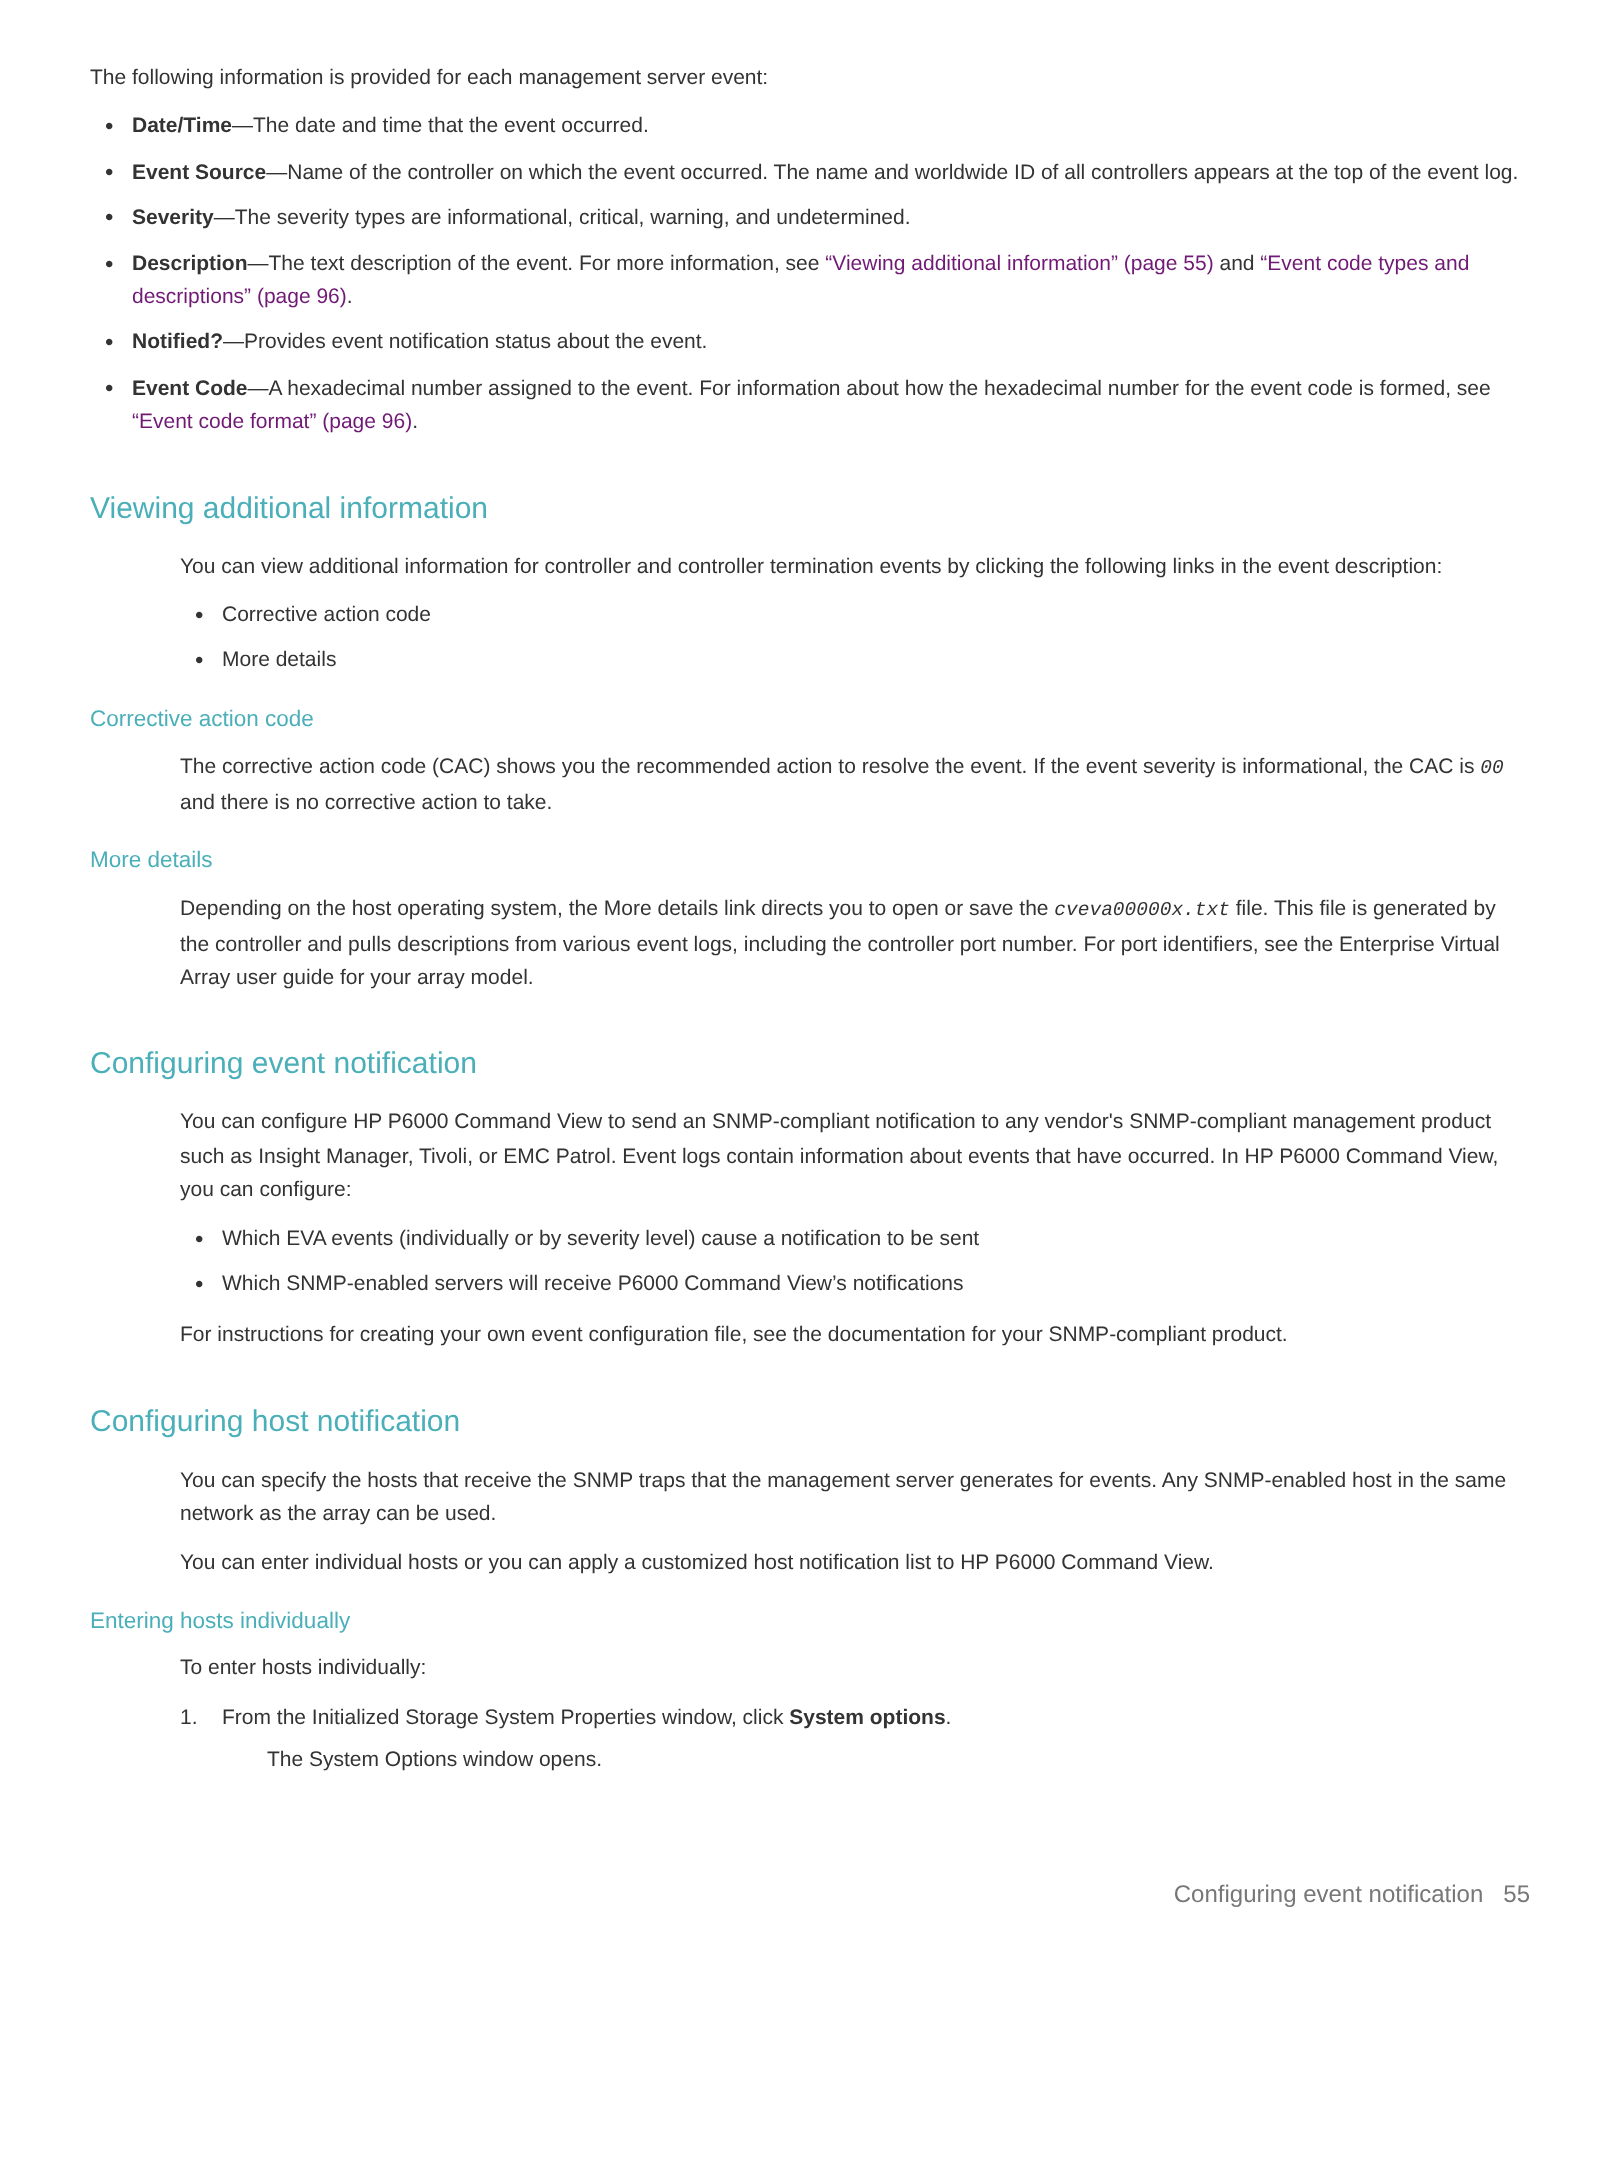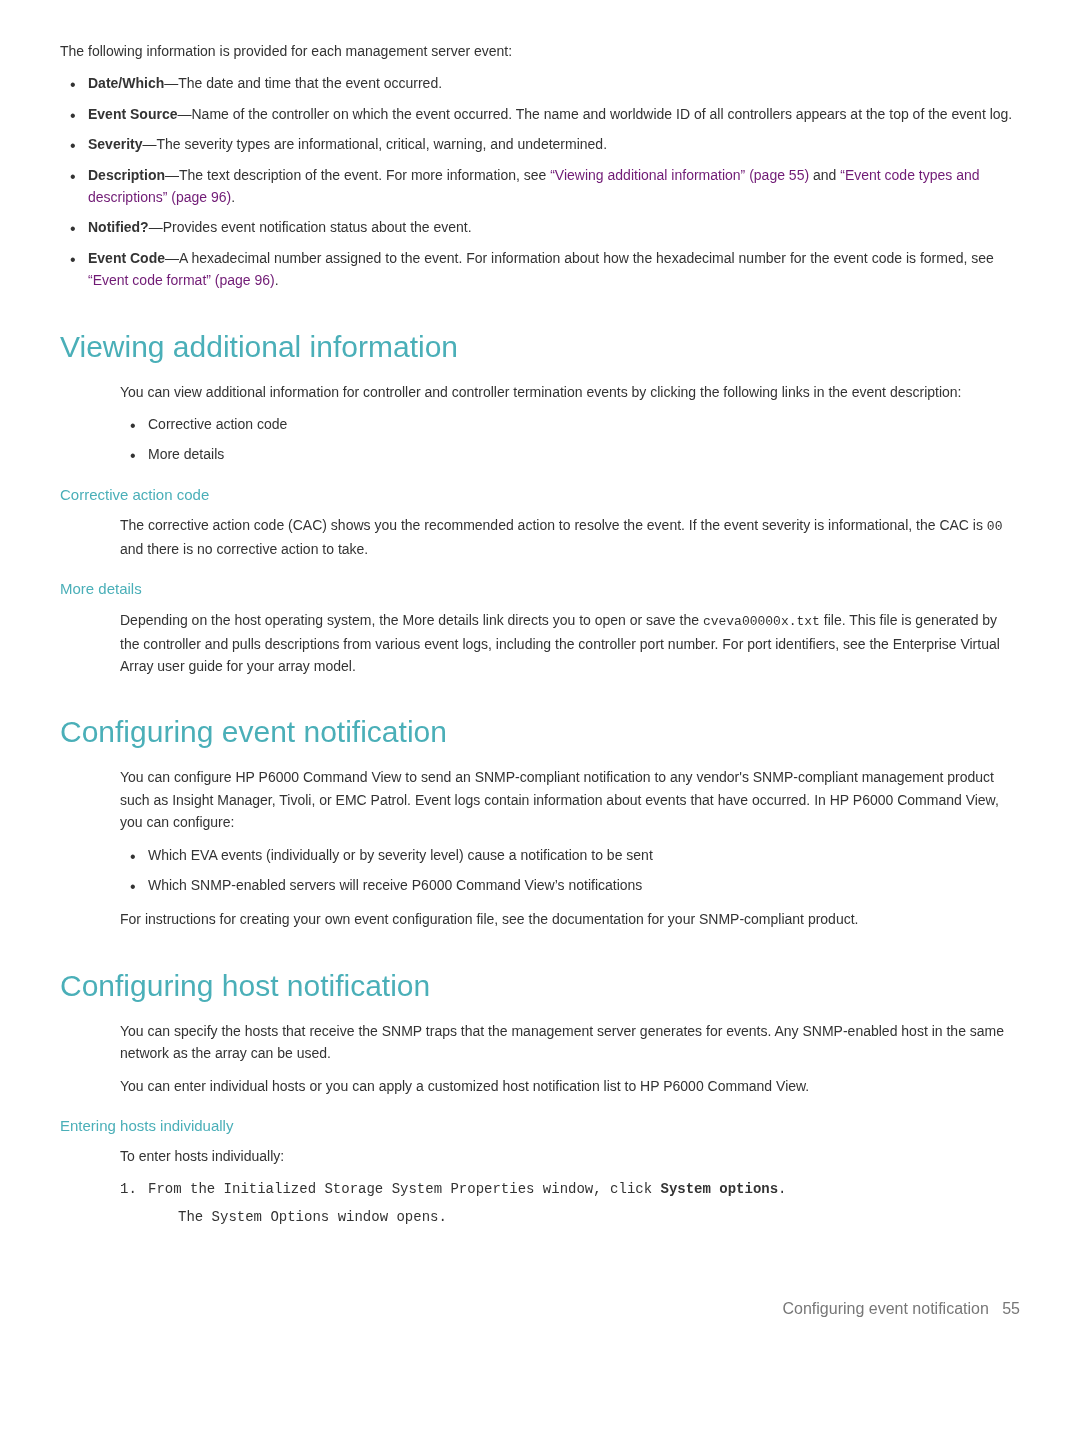--- a/index.html
+++ b/index.html
@@ -48,21 +48,21 @@
 
     .bold { font-weight: bold; }
 
     .link-teal {
       color: #701a75;
       text-decoration: none;
     }
 
     
     h2.section-heading {
-      font-size: 30px;
+      font-size: 20px;
       font-weight: 300;
       color: #4AAFB8;
       border-bottom: none;
       margin-top: 28px;
       margin-bottom: 12px;
       padding-top: 4px;
     }
 
     h3.sub-heading {
       font-size: 15px;
@@ -72,36 +72,36 @@
       margin-bottom: 8px;
     }
 
     .indented {
       padding-left: 60px;
     }
 
     code {
       font-family: 'Courier New', Courier, monospace;
       font-size: 13px;
+      font-style: italic;
     }
 
     .page-footer {
       margin-top: 60px;
       text-align: right;
       font-size: 16px;
       color: #777;
       border-top: none;
       padding-top: 8px;
     }
 
     ol {
       margin: 8px 0 12px 0;
       padding-left: 0;
       list-style: none;
-      font-family: Liberation Mono, monospace;
     }
 
     ol li {
       position: relative;
       padding-left: 28px;
       margin-bottom: 8px;
       line-height: 1.6;
     }
 
     ol.numbered {
@@ -127,21 +127,21 @@
   </style>
 </head>
 <body>
 
 <div class="page-content">
 
   <p>The following information is provided for each management server event:</p>
 
   <ul>
     <li>
-      <span class="bold">Date/Which</span><span>—</span><span>The date and time that the event occurred.</span>
+      <span class="bold">Date/Time</span><span>—</span><span>The date and time that the event occurred.</span>
     </li>
     <li>
       <span class="bold">Event Source</span><span>—</span><span>Name of the controller on which the event occurred. The name and worldwide ID of all controllers appears at the top of the event log.</span>
     </li>
     <li>
       <span class="bold">Severity</span><span>—</span><span>The severity types are informational, critical, warning, and undetermined.</span>
     </li>
     <li>
       <span class="bold">Description</span><span>—</span><span>The text description of the event. For more information, see </span><a class="link-teal" href="#viewing-additional-information">“Viewing additional information” (page 55)</a><span> and </span><a class="link-teal" href="#event-code-types">“Event code types and descriptions” (page 96)</a><span>.</span>
     </li>

